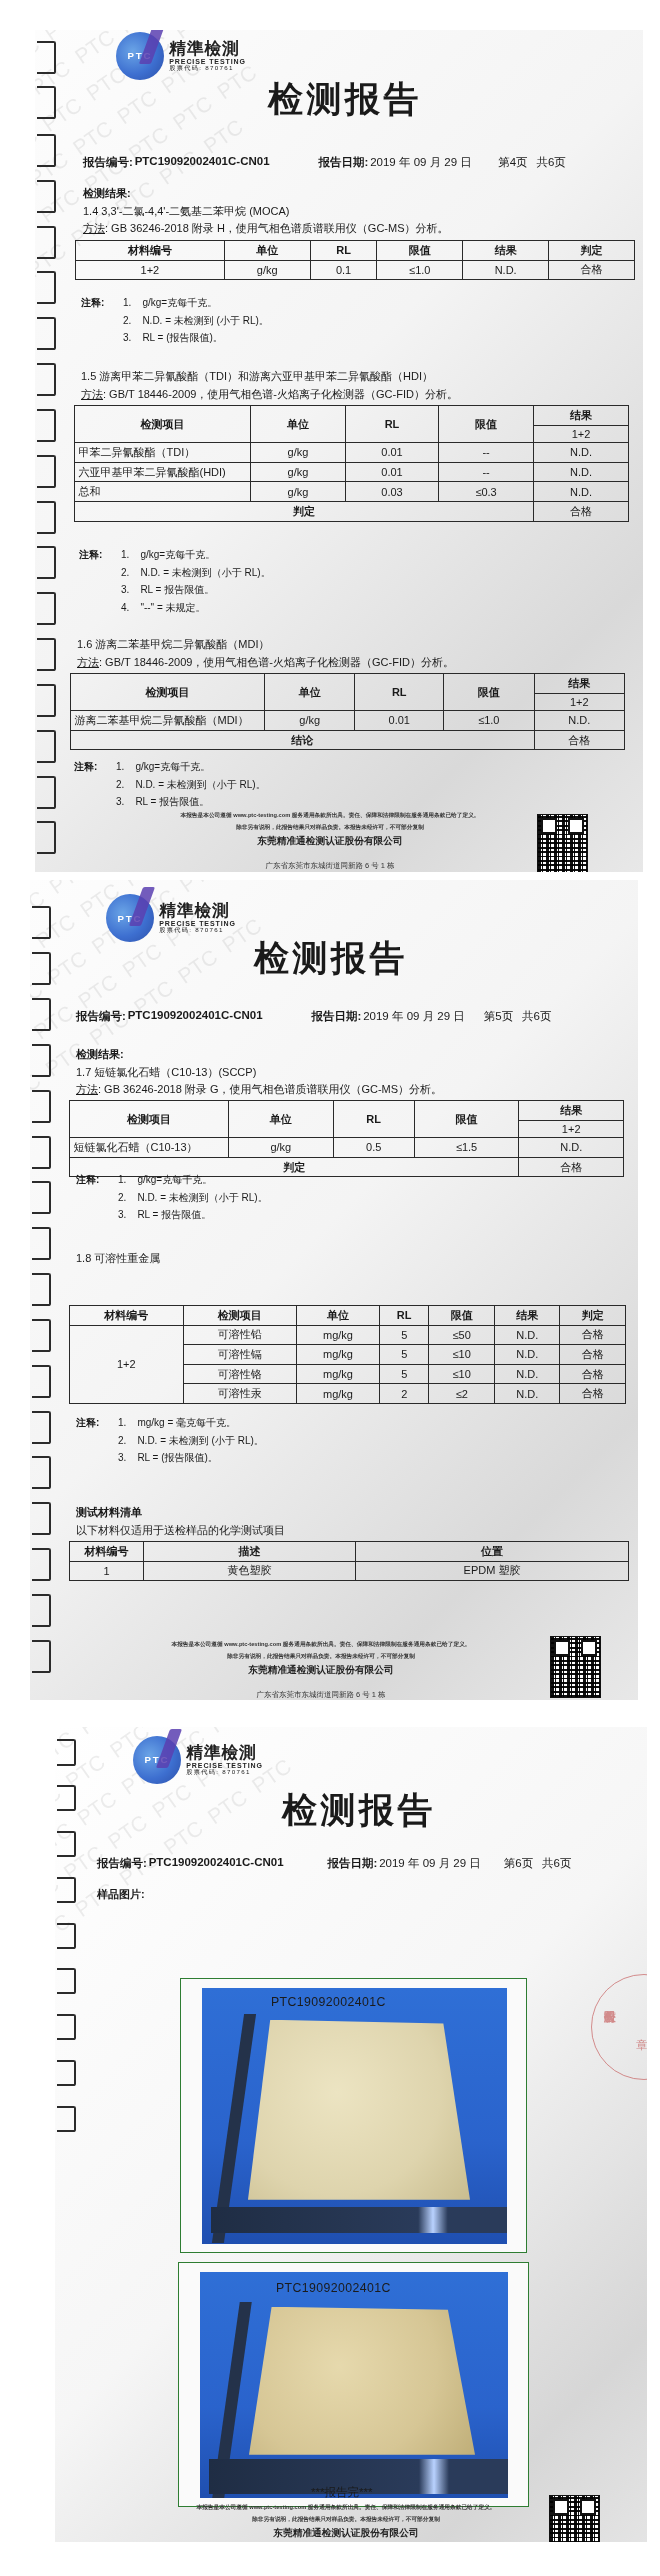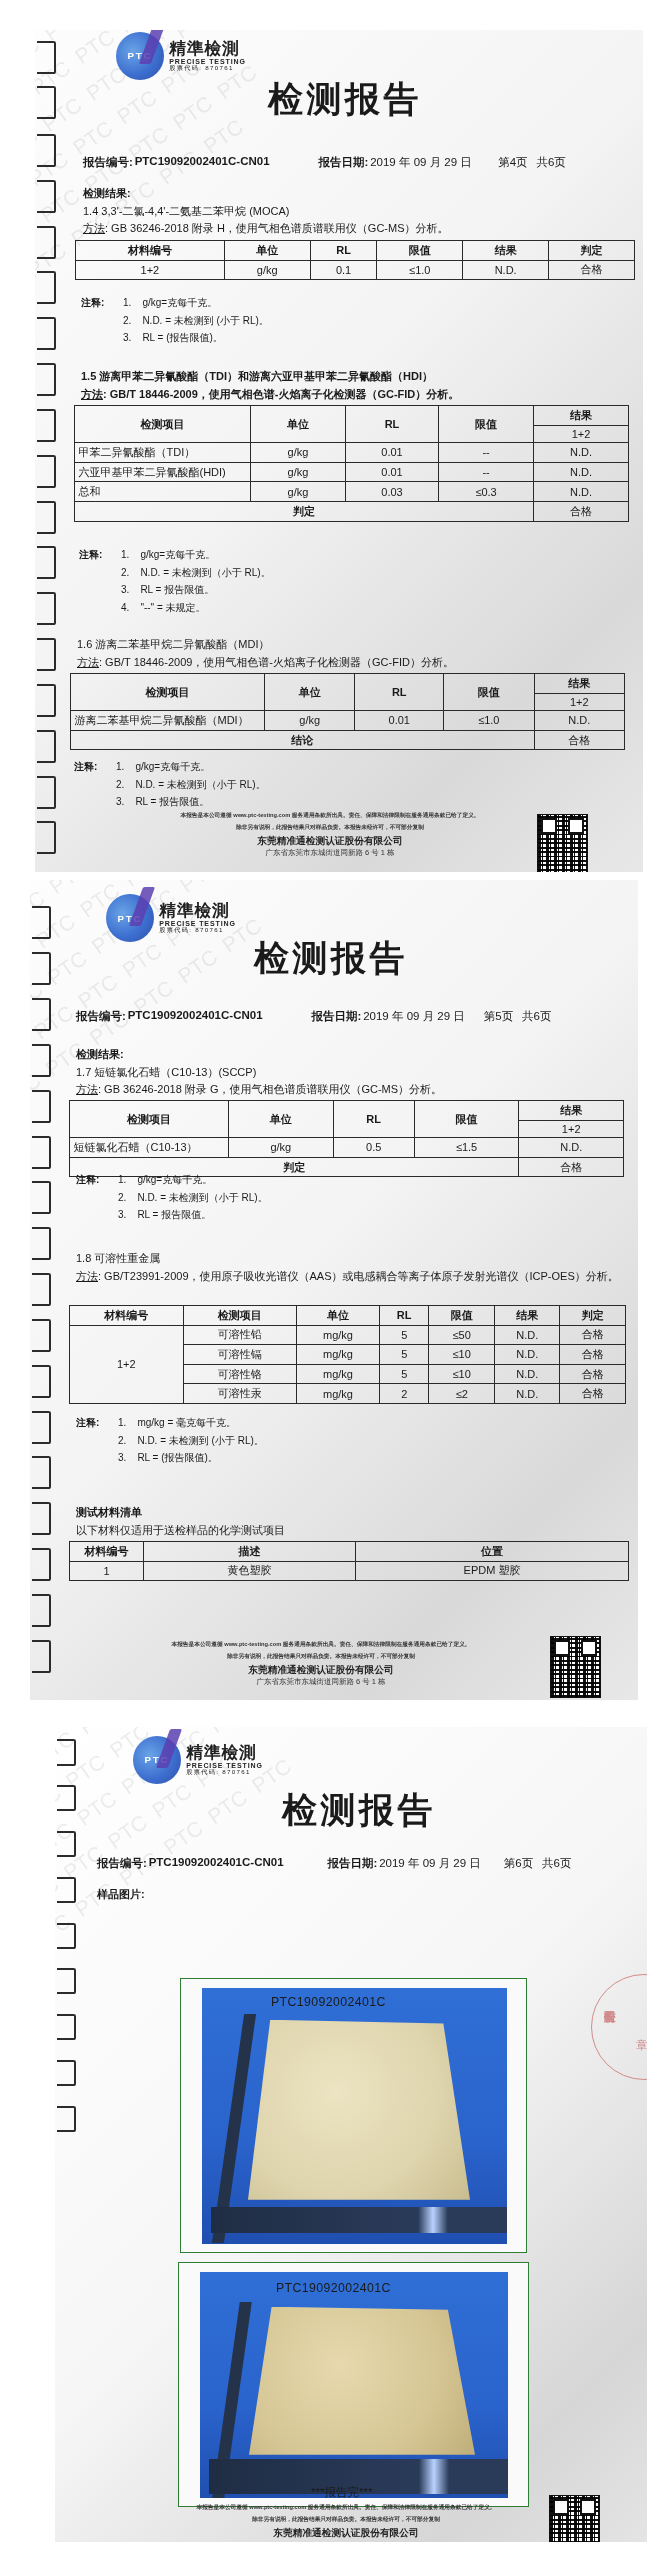--- a/index.html
+++ b/index.html
@@ -26,21 +26,21 @@
   .method-label { text-decoration: underline; }
   table.rt { border-collapse: collapse; font-size: 11px; position: absolute; background: transparent; }
   table.rt td, table.rt th { border: 1.3px solid #2a2a2a; text-align: center; padding: 1.8px 3.5px; height: 17.6px; font-weight: normal; }
   table.rt th { font-weight: bold; }
   table.rt td.left { text-align: left; }
   .notes { position: absolute; font-size: 10px; line-height: 17.6px; display: grid; grid-template-columns: 42px 19.4px auto; }
   .notes .lbl { font-weight: bold; }
   .footer { position: absolute; text-align: center; width: 370px; }
   .footer .f1, .footer .f2 { font-size: 5.7px; font-weight: bold; line-height: 12.3px; color: #333; white-space: nowrap; }
   .footer .f3 { font-size: 9.7px; font-weight: bold; margin-top: 1.8px; color: #222; }
-  .footer .f4 { font-size: 7.5px; margin-top: 0; color: #333; }
+  .footer .f4 { font-size: 7.5px; margin-top: 13px; color: #333; }
   .qr { position: absolute; width: 51px; height: 62px; background:
       repeating-linear-gradient(90deg, #111 0 2.6px, #fff 2.6px 4.4px, #111 4.4px 5.3px, #fff 5.3px 8px),
       repeating-linear-gradient(0deg, #111 0 1.8px, #fff 1.8px 4.4px);
     background-blend-mode: multiply; border: 1.8px solid #111; }
   .qr::before, .qr::after { content: ""; position: absolute; width: 12.3px; height: 12.3px; border: 2.6px solid #111; background: #fff; top: 2.6px; }
   .qr::before { left: 2.6px; } .qr::after { right: 2.6px; }
   .photo-frame { position: absolute; border: 1.8px solid #2e7d32; background: #fafafa; margin-top: 29px; }
   .photo { position: absolute; background: linear-gradient(180deg, #2f6fd6 0%, #2a63cc 60%, #1f4fb0 100%); overflow: hidden; }
   .photo .strip-v { position: absolute; background: #24324a; }
   .photo .strip-h { position: absolute; background: linear-gradient(90deg, #1f2d44 0%, #2a3b5a 70%, #b9d2ff 75%, #2a3b5a 80%); }
@@ -136,21 +136,21 @@
       <span>1.</span>
       <span>g/kg=克每千克。</span>
     <span></span>
       <span>2.</span>
       <span>N.D. = 未检测到 (小于 RL)。</span>
     <span></span>
       <span>3.</span>
       <span>RL = (报告限值)。</span>
   </div>
 
-  <div class="section" style="left:46px; top:338px;font-weight:bold;">
+  <div class="section" style="left:46px; top:338px;">
     <div>1.5 游离甲苯二异氰酸酯（TDI）和游离六亚甲基甲苯二异氰酸酯（HDI）</div>
     <div><span class="method-label">方法</span><span>: GB/T 18446-2009，使用气相色谱-火焰离子化检测器（GC-FID）分析。</span></div>
   </div>
   <table class="rt" style="left:39px; top:375px; width:555px;">
     <tbody>
         <tr>
       <th rowspan="2" style="width:176px">检测项目</th>
       <th rowspan="2">单位</th>
       <th rowspan="2">RL</th>
       <th rowspan="2">限值</th>
@@ -339,21 +339,20 @@
     <span></span>
       <span>2.</span>
       <span>N.D. = 未检测到（小于 RL)。</span>
     <span></span>
       <span>3.</span>
       <span>RL = 报告限值。</span>
   </div>
 
   <div class="section" style="left:46px; top:370px; width:546px;">
     <div>1.8 可溶性重金属</div>
-    <div><span class="method-label">方法</span><span>: GB/T23991-2009，使用原子吸收光谱仪（AAS）或电感耦合等离子体原子发射光谱仪（ICP-OES）分析。</span></div>
   </div>
   <table class="rt" style="left:39px; top:425px; width:557px;">
     <tbody>
         <tr>
       <th>材料编号</th>
           <th>检测项目</th>
           <th>单位</th>
       <th>RL</th>
           <th>限值</th>
           <th>结果</th>

